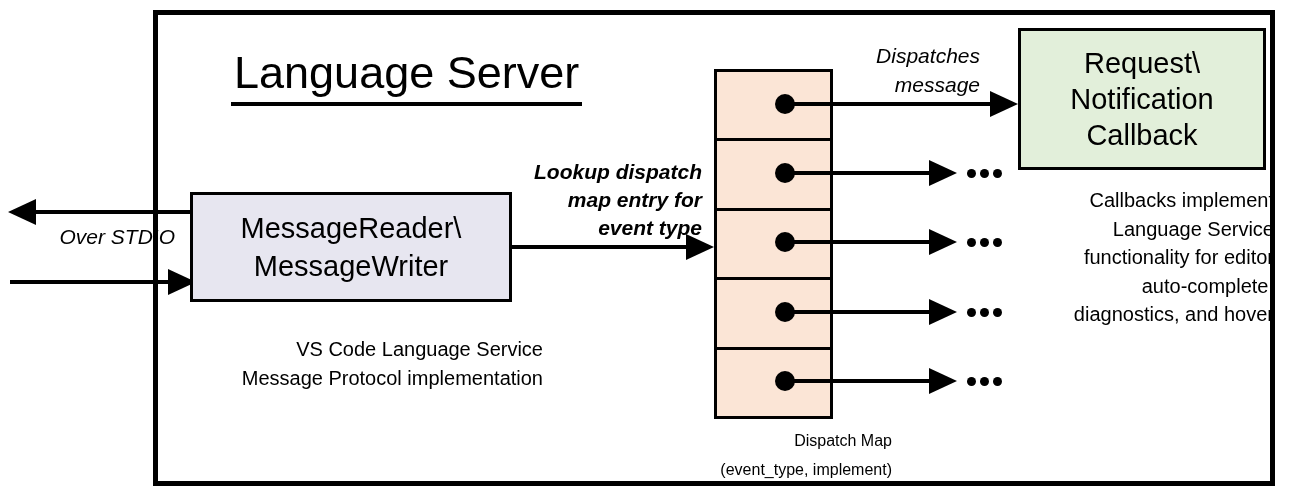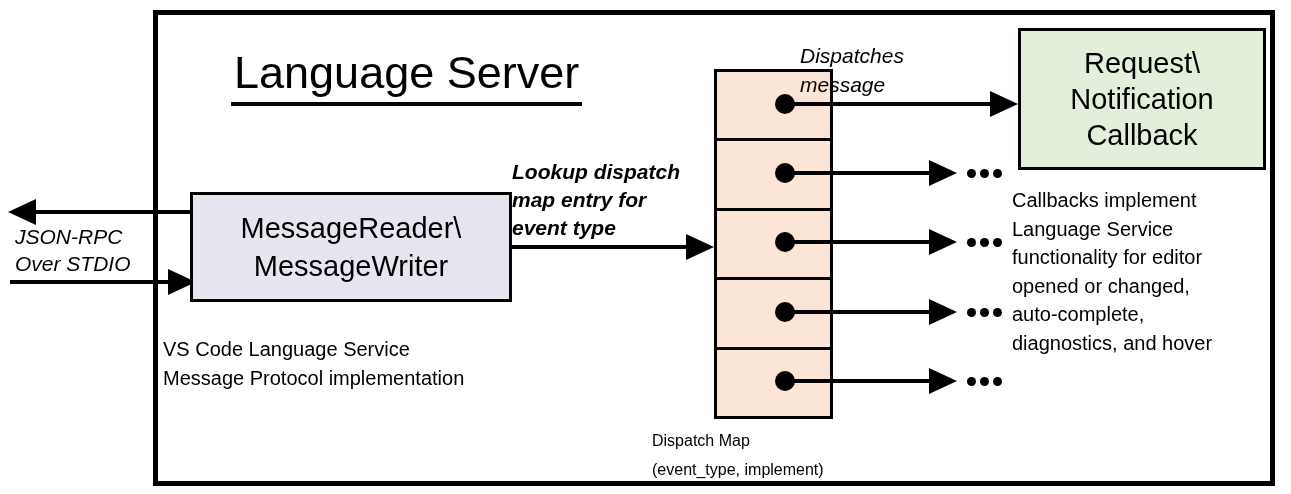--- a/index.html
+++ b/index.html
@@ -35,21 +35,21 @@
                 border-top:13px solid transparent; border-bottom:13px solid transparent;
                 border-left:28px solid #000; }
   .head-left { position:absolute; width:0; height:0;
                border-top:13px solid transparent; border-bottom:13px solid transparent;
                border-right:28px solid #000; }
 
   .edots { position:absolute; display:flex; gap:4px; align-items:center; }
   .edots i { display:block; width:9px; height:9px; border-radius:50%; background:#000; }
 
   
-  .lbl { position:absolute; text-align:left; }
+  .lbl { position:absolute; text-align:right; }
   .italic { font-style:italic; }
   .stdio-label { left:15px; top:223px; width:160px; font-size:21px; line-height:27px; }
   .lookup-label { left:512px; top:158px; width:190px; font-size:21px; line-height:28px;font-weight:bold; }
   .dispatches-label { left:800px; top:41px; width:180px; font-size:21px; line-height:29px; }
   .reader-caption { left:163px; top:308px; width:380px; font-size:20px; line-height:29px;margin-top:27px; }
   .map-caption { left:652px; top:426px; width:240px; font-size:16px; line-height:29px; }
   .callbacks-note { left:1012px; top:186px; width:262px; font-size:20px; line-height:28.5px; }
 </style>
 </head>
 <body>
@@ -59,21 +59,20 @@
   <div class="outer-rect"></div>
 
   <div class="title">Language Server</div>
 
   <div class="head-left" style="left:8px;  top:199px;"></div>
   <div class="hline" style="left:34px; top:210px; width:158px;"></div>
   <div class="hline" style="left:10px; top:280px; width:160px;"></div>
   <div class="head-right" style="left:168px; top:269px;"></div>
 
   <div class="lbl italic stdio-label">
-    <div>JSON-RPC</div>
     <div>Over STDIO</div>
   </div>
 
   <div class="box reader-box">
     <div>MessageReader\</div>
     <div>MessageWriter</div>
   </div>
   <div class="lbl reader-caption">
     <div>VS Code Language Service</div>
     <div>Message Protocol implementation</div>
@@ -147,18 +146,17 @@
   <div class="box callback-box">
     <div>Request\</div>
     <div>Notification</div>
     <div>Callback</div>
   </div>
 
   <div class="lbl callbacks-note">
     <div>Callbacks implement</div>
     <div>Language Service</div>
     <div>functionality for editor</div>
-    <div>opened or changed,</div>
     <div>auto-complete,</div>
     <div>diagnostics, and hover</div>
   </div>
 
 </div>
 
 </body></html>

